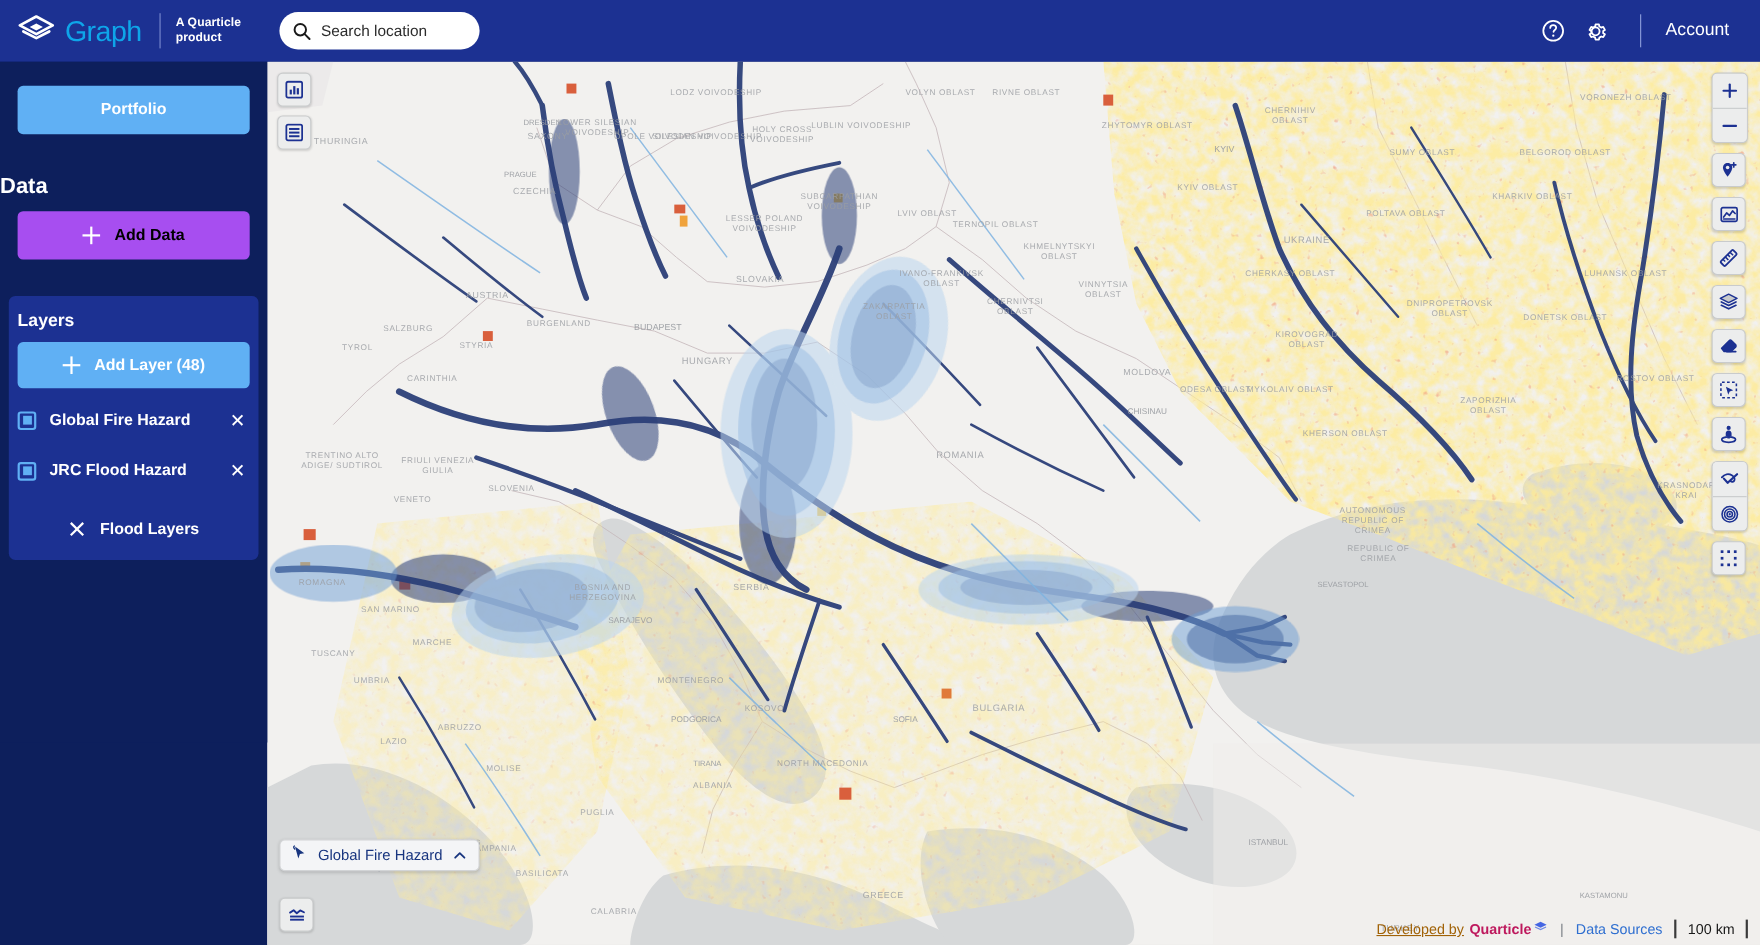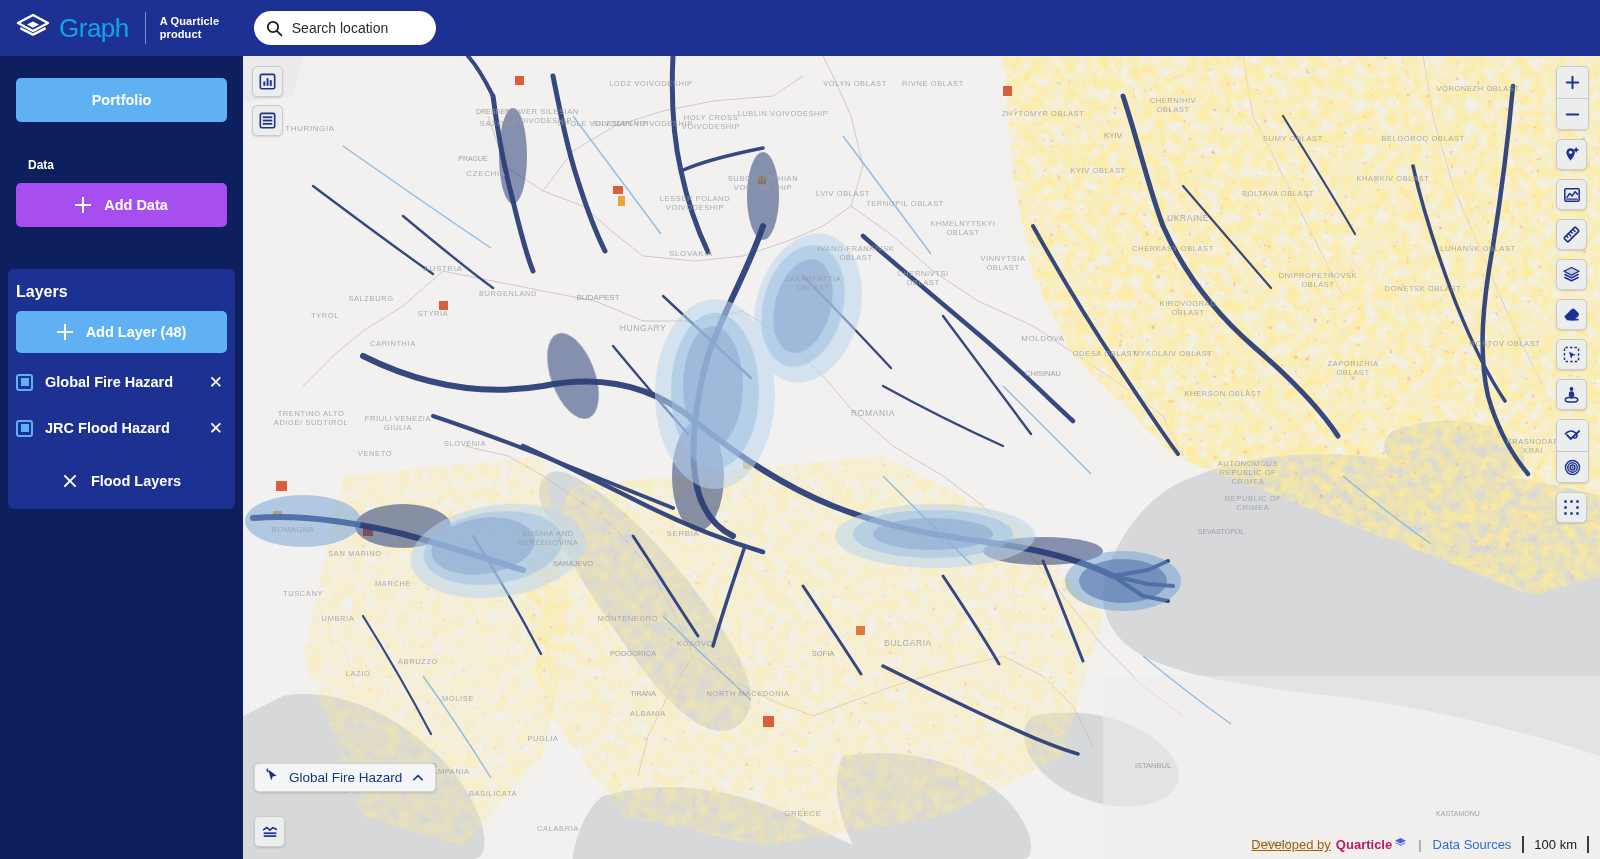--- a/index.html
+++ b/index.html
@@ -67,27 +67,27 @@
     background: #0d1f5c; z-index: 30;
   }
   .btn-portfolio {
     display: block; margin: 22px auto 0; width: 211px; height: 44px;
     background: #60b0f4; color: #ffffff;
     border: none; border-radius: 5px;
     font-family: "Liberation Sans", sans-serif;
     font-size: 14.5px; font-weight: 700; cursor: pointer;
   }
   .section-label {
-    color: #ffffff; font-size: 12px; font-weight: 700;
-    margin: 36px 0 0 28px;
+    color: #ffffff; font-size: 20px; font-weight: 700;
+    margin: 36px 0 0 0;
   }
   .btn-add-data {
     display: flex; align-items: center; justify-content: center;
     margin: 11px auto 0; width: 211px; height: 44px;
-    background: #a74ef0; color: #ffffff;
+    background: #a74ef0; color: #000000;
     border: none; border-radius: 5px;
     font-size: 14.5px; font-weight: 700; cursor: pointer; gap: 13px;
   }
   .plus-glyph {
     display: inline-block; position: relative; width: 16px; height: 16px;
   }
   .plus-glyph::before, .plus-glyph::after {
     content: ""; position: absolute; background: #ffffff;
   }
   .plus-glyph::before { left: 0; top: 7px; width: 16px; height: 2px; }
@@ -232,20 +232,37 @@
     <div class="search-box">
       <span class="ico">
         <svg width="17" height="17" viewBox="0 0 17 17">
           <circle cx="7" cy="7" r="5.2" fill="none" stroke="#1a1a1a" stroke-width="1.8"></circle>
           <line x1="10.8" y1="10.8" x2="15.4" y2="15.4" stroke="#1a1a1a" stroke-width="1.8" stroke-linecap="round"></line>
         </svg>
       </span>
       <input class="search-input" type="text" placeholder="Search location" style="">
     </div>
 
+    <div class="header-right">
+      <div class="hdr-icon-btn">
+        <svg width="22" height="22" viewBox="0 0 22 22">
+          <circle cx="11" cy="11" r="9" fill="none" stroke="#ffffff" stroke-width="1.6"></circle>
+          <path d="M8.3 8.4c0-1.5 1.2-2.5 2.7-2.5 1.5 0 2.7 1 2.7 2.4 0 1.9-2.4 1.9-2.4 3.6" fill="none" stroke="#ffffff" stroke-width="1.6" stroke-linecap="round"></path>
+          <circle cx="11.1" cy="15.4" r="1.05" fill="#ffffff"></circle>
+        </svg>
+      </div>
+      <div class="hdr-icon-btn">
+        <svg width="23" height="23" viewBox="0 0 24 24">
+          <path d="M12 8.2a3.8 3.8 0 100 7.6 3.8 3.8 0 000-7.6z" fill="none" stroke="#ffffff" stroke-width="1.7"></path>
+          <path d="M19.2 13.7l1.7 1-1.6 2.8-1.9-.6a7.5 7.5 0 01-1.8 1l-.4 2h-3.2l-.4-2a7.5 7.5 0 01-1.8-1l-1.9.6-1.6-2.8 1.7-1a7.6 7.6 0 010-2.1l-1.7-1 1.6-2.8 1.9.6a7.5 7.5 0 011.8-1l.4-2h3.2l.4 2c.64.25 1.24.58 1.8 1l1.9-.6 1.6 2.8-1.7 1a7.6 7.6 0 010 2.1z" fill="none" stroke="#ffffff" stroke-width="1.7" stroke-linejoin="round"></path>
+        </svg>
+      </div>
+      <div class="hdr-divider"></div>
+      <div class="account-label">Account</div>
+    </div>
   </div>
 
   <div class="sidebar">
     <button class="btn-portfolio">Portfolio</button>
 
     <div class="section-label">Data</div>
 
     <button class="btn-add-data">
       <span class="plus-glyph"></span>
       <span>Add Data</span>

